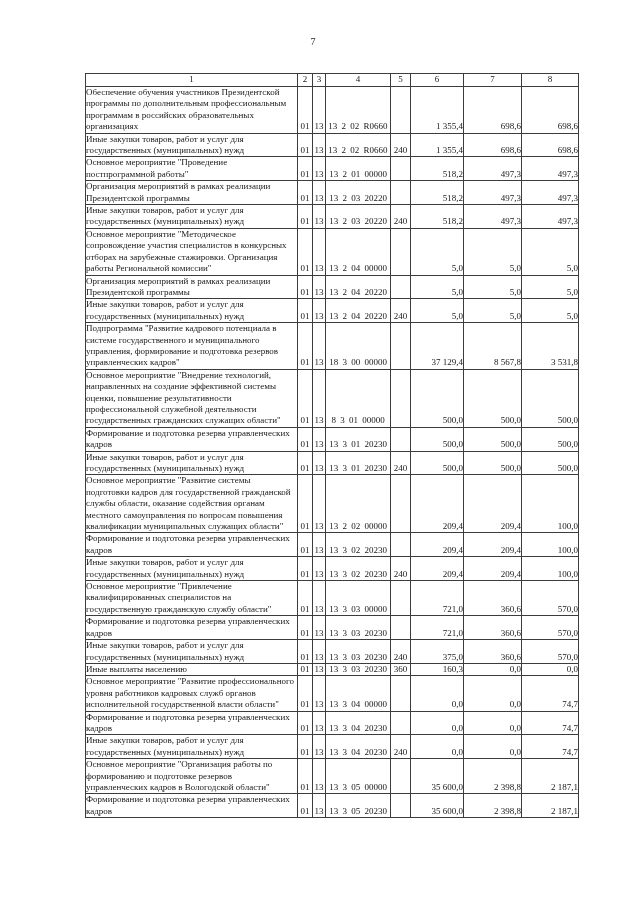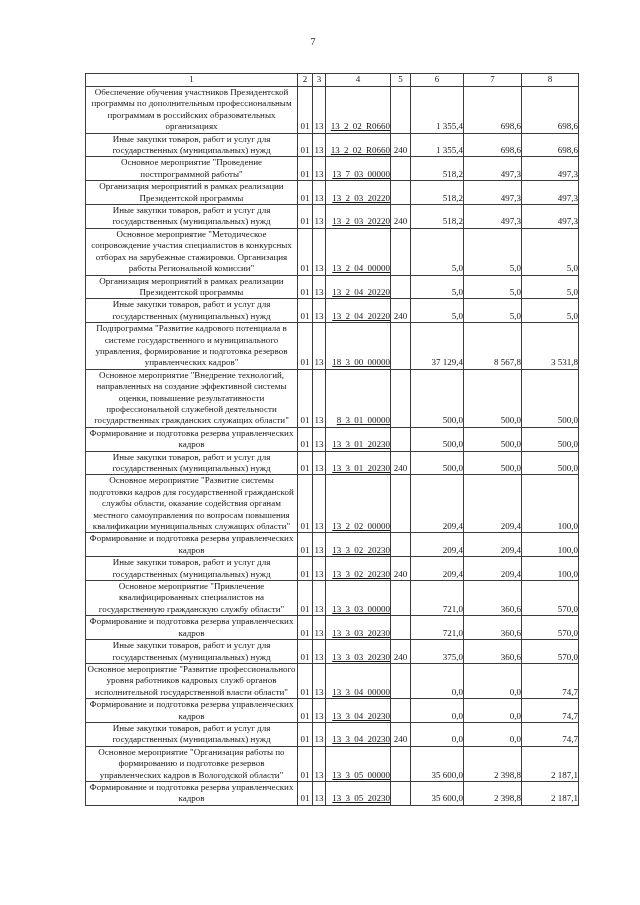--- a/index.html
+++ b/index.html
@@ -59,35 +59,34 @@
   table.budget th {
     height: 12px;
     font-weight: normal;
     text-align: center;
     font-size: 9px;
   }
   table.budget td {
     vertical-align: bottom;
   }
   td.c1 {
-    text-align: center;
+    text-align: left;
     white-space: pre-line;
     padding: 0 2px 1px 2px;
   }
   td.c2, td.c3, td.c5 {
     text-align: center;
     padding-bottom: 1px;
     white-space: nowrap;
   }
   td.c4 {
-    text-align: right;
+    text-align: center;
     padding-bottom: 1px;
     white-space: nowrap;
     word-spacing: 2px;
-    text-decoration: underline;
   }
   td.c6, td.c7, td.c8 {
     text-align: right;
     padding: 0 3px 1px 0;
     white-space: nowrap;
   }
 </style>
 </head>
 <body>
 
@@ -140,21 +139,21 @@
           <td class="c5">240</td>
           <td class="c6">1 355,4</td>
           <td class="c7">698,6</td>
           <td class="c8">698,6</td>
         </tr>
         <tr>
           <td class="c1">Основное мероприятие "Проведение
 постпрограммной работы"</td>
           <td class="c2">01</td>
           <td class="c3">13</td>
-          <td class="c4">13 7 03 00000</td>
+          <td class="c4">13 2 01 00000</td>
           <td class="c5"></td>
           <td class="c6">518,2</td>
           <td class="c7">497,3</td>
           <td class="c8">497,3</td>
         </tr>
         <tr>
           <td class="c1">Организация мероприятий в рамках реализации
 Президентской программы</td>
           <td class="c2">01</td>
           <td class="c3">13</td>
@@ -323,20 +322,30 @@
 государственных (муниципальных) нужд</td>
           <td class="c2">01</td>
           <td class="c3">13</td>
           <td class="c4">13 3 03 20230</td>
           <td class="c5">240</td>
           <td class="c6">375,0</td>
           <td class="c7">360,6</td>
           <td class="c8">570,0</td>
         </tr>
         <tr>
+          <td class="c1">Иные выплаты населению</td>
+          <td class="c2">01</td>
+          <td class="c3">13</td>
+          <td class="c4">13 3 03 20230</td>
+          <td class="c5">360</td>
+          <td class="c6">160,3</td>
+          <td class="c7">0,0</td>
+          <td class="c8">0,0</td>
+        </tr>
+        <tr>
           <td class="c1">Основное мероприятие "Развитие профессионального
 уровня работников кадровых служб органов
 исполнительной государственной власти области"</td>
           <td class="c2">01</td>
           <td class="c3">13</td>
           <td class="c4">13 3 04 00000</td>
           <td class="c5"></td>
           <td class="c6">0,0</td>
           <td class="c7">0,0</td>
           <td class="c8">74,7</td>

